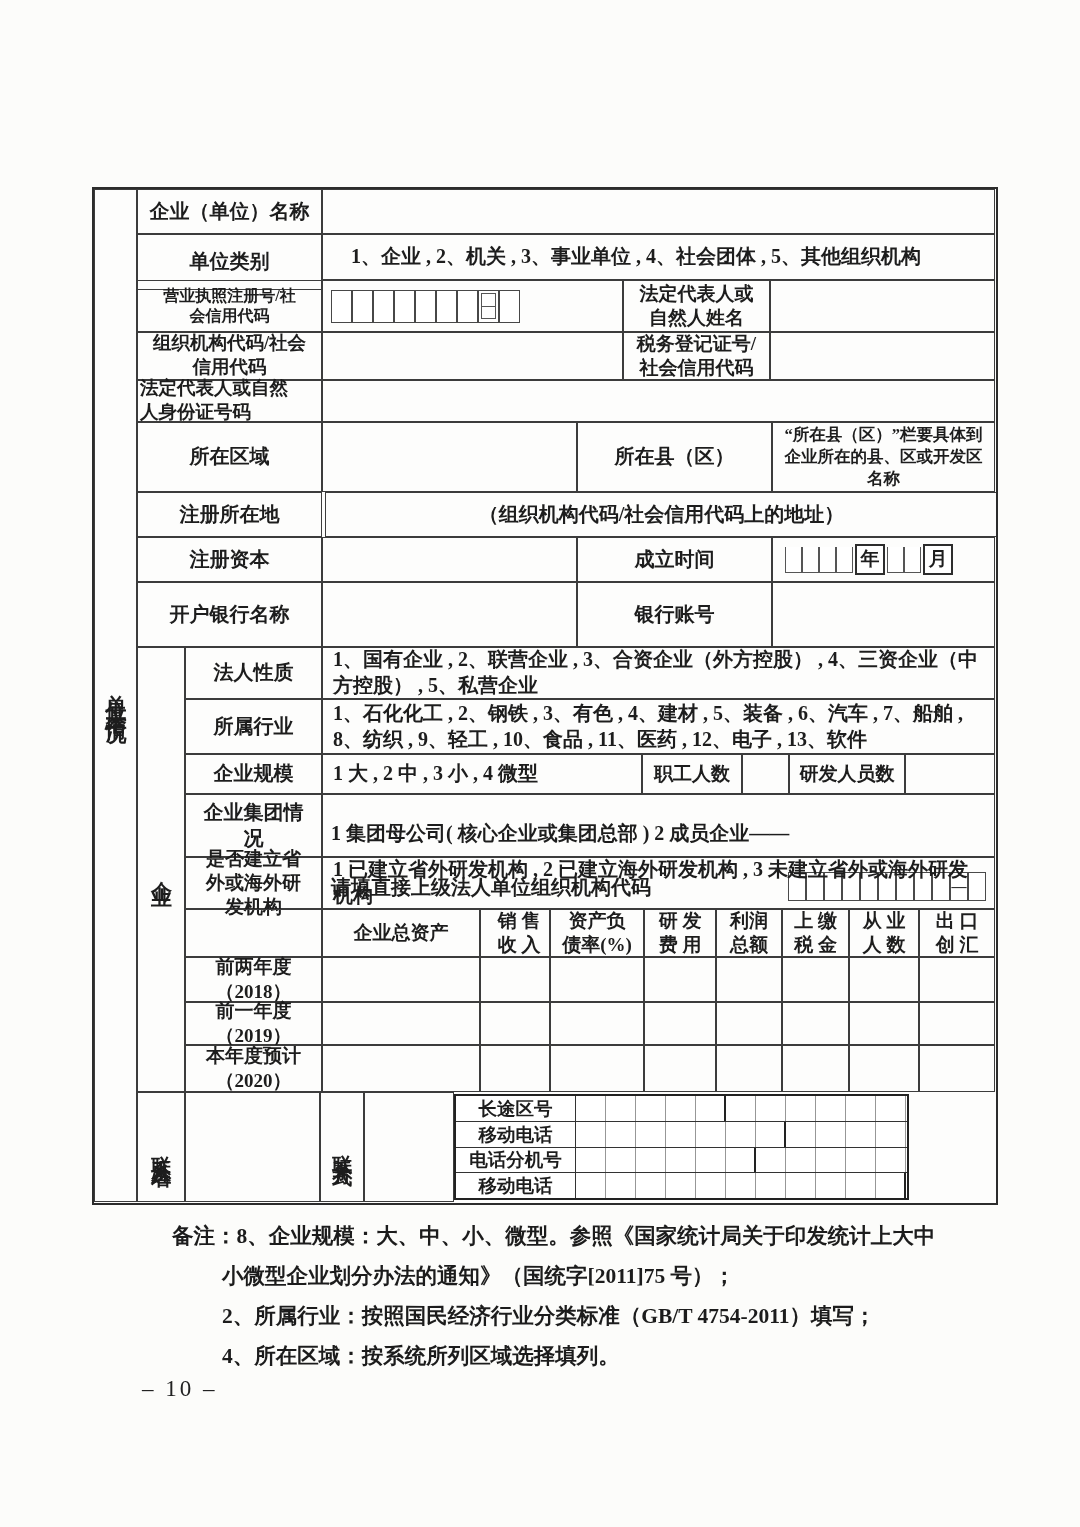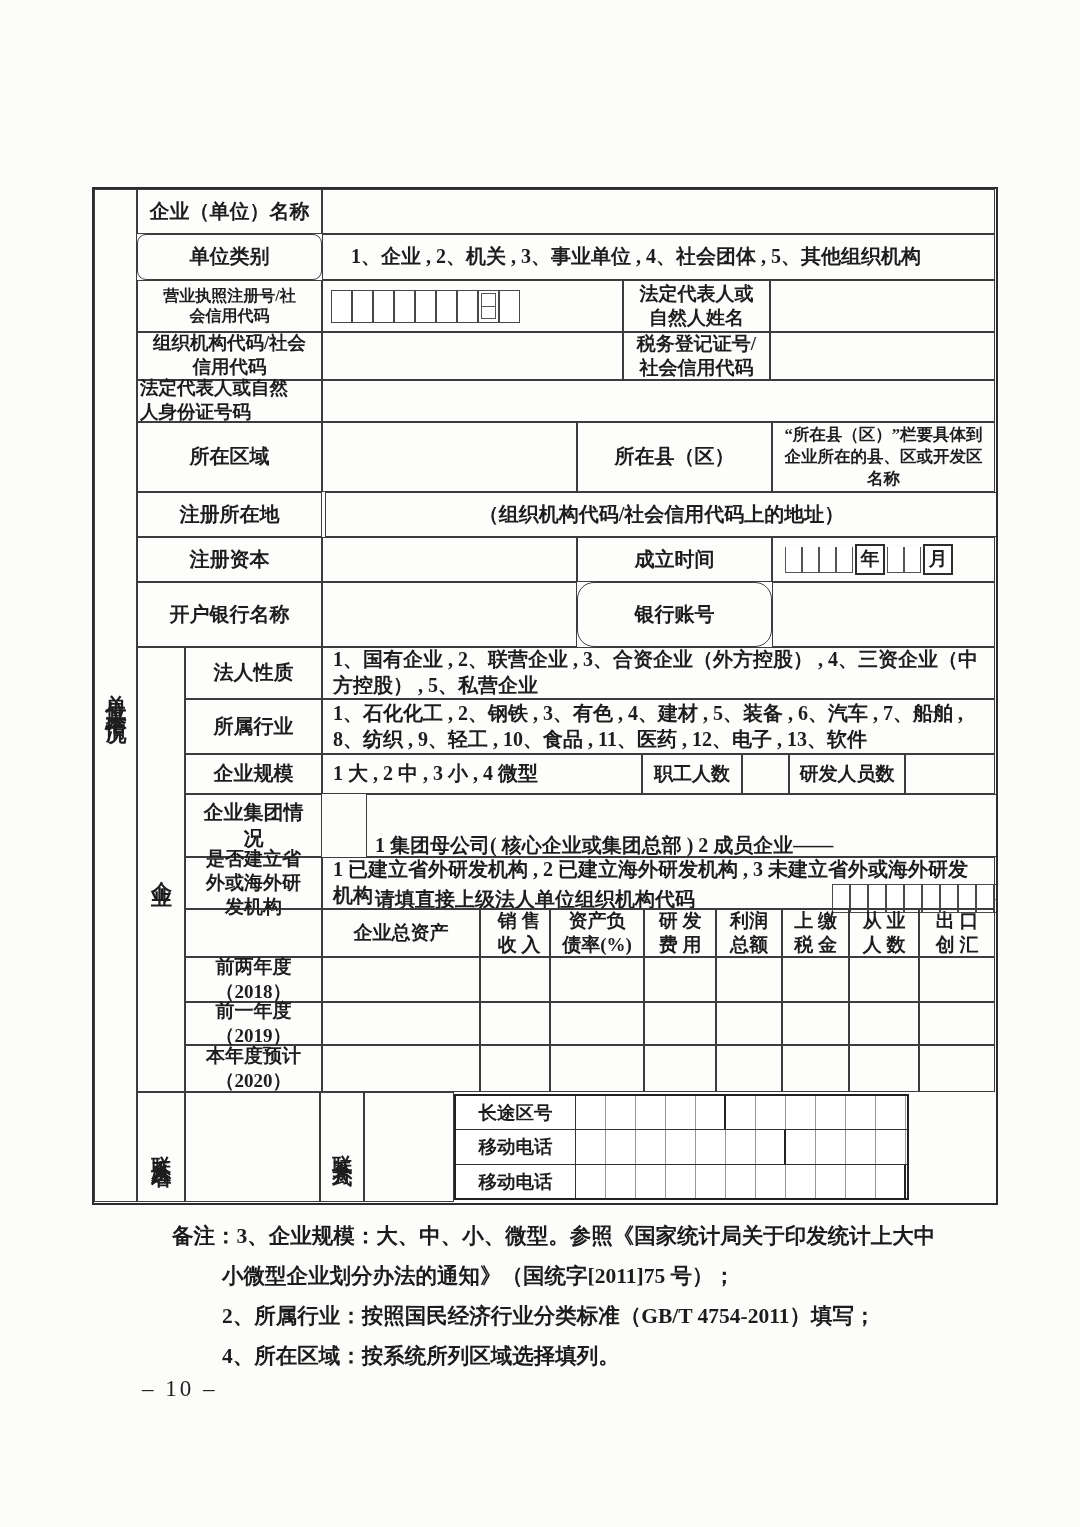--- a/index.html
+++ b/index.html
@@ -47,21 +47,21 @@
 <body>
 
 <div class="page">
   <div class="tbl">
 
     <div class="c vert" style="left:0;top:0;width:43px;height:1013px;">单位基本情况</div>
 
     <div class="c" style="left:43px;top:0;width:185px;height:45px;">企业（单位）名称</div>
     <div class="c val" style="left:228px;top:0;width:673px;height:45px;"></div>
 
-    <div class="c" style="left:43px;top:45px;width:185px;height:46px;border-radius:9px;">单位类别</div>
+    <div class="c" style="left:43px;top:45px;width:185px;height:56px;">单位类别</div>
     <div class="c opts" style="left:228px;top:45px;width:673px;height:46px;padding-left:28px;">1、企业 , 2、机关 , 3、事业单位 , 4、社会团体 , 5、其他组织机构</div>
 
     <div class="c head" style="left:43px;top:91px;width:185px;height:52px;font-size:16px;">营业执照注册号/社
 会信用代码</div>
     <div class="c val" style="left:228px;top:91px;width:301px;height:52px;padding-left:8px;">
       <span class="bxwrap" id="license-boxes"><div class="bx"></div><div class="bx"></div><div class="bx"></div><div class="bx"></div><div class="bx"></div><div class="bx"></div><div class="bx"></div><div class="bx"><div class="half"></div></div><div class="bx"></div></span>
     </div>
     <div class="c head" style="left:529px;top:91px;width:147px;height:52px;">法定代表人或
 自然人姓名</div>
     <div class="c val" style="left:676px;top:91px;width:225px;height:52px;"></div>
@@ -87,41 +87,41 @@
 
     <div class="c" style="left:43px;top:348px;width:185px;height:45px;">注册资本</div>
     <div class="c val" style="left:228px;top:348px;width:255px;height:45px;"></div>
     <div class="c" style="left:483px;top:348px;width:195px;height:45px;">成立时间</div>
     <div class="c val" style="left:678px;top:348px;width:223px;height:45px;padding-left:12px;">
       <span class="bxwrap" id="date-boxes"><div class="dcell"></div><div class="dcell"></div><div class="dcell"></div><div class="dcell"></div><div class="dunit">年</div><div class="dcell"></div><div class="dcell"></div><div class="dunit">月</div></span>
     </div>
 
     <div class="c" style="left:43px;top:393px;width:185px;height:65px;">开户银行名称</div>
     <div class="c val" style="left:228px;top:393px;width:255px;height:65px;"></div>
-    <div class="c" style="left:483px;top:393px;width:195px;height:65px;border-radius:17px;">银行账号</div>
+    <div class="c" style="left:483px;top:393px;width:195px;height:65px;">银行账号</div>
     <div class="c val" style="left:678px;top:393px;width:223px;height:65px;"></div>
 
     <div class="c vert" style="left:43px;top:458px;width:48px;height:445px;">企业</div>
 
     <div class="c" style="left:91px;top:458px;width:137px;height:52px;">法人性质</div>
     <div class="c opts" style="left:228px;top:458px;width:673px;height:52px;">1、国有企业 , 2、联营企业 , 3、合资企业（外方控股） , 4、三资企业（中方控股） , 5、私营企业</div>
 
     <div class="c" style="left:91px;top:510px;width:137px;height:55px;">所属行业</div>
     <div class="c opts" style="left:228px;top:510px;width:673px;height:55px;">1、石化化工 , 2、钢铁 , 3、有色 , 4、建材 , 5、装备 , 6、汽车 , 7、船舶 , 8、纺织 , 9、轻工 , 10、食品 , 11、医药 , 12、电子 , 13、软件</div>
 
     <div class="c" style="left:91px;top:565px;width:137px;height:40px;">企业规模</div>
     <div class="c opts" style="left:228px;top:565px;width:320px;height:40px;">1 大 , 2 中 , 3 小 , 4 微型</div>
     <div class="c" style="left:548px;top:565px;width:100px;height:40px;font-size:19px;">职工人数</div>
     <div class="c val" style="left:648px;top:565px;width:47px;height:40px;"></div>
     <div class="c" style="left:695px;top:565px;width:116px;height:40px;font-size:19px;">研发人员数</div>
     <div class="c val" style="left:811px;top:565px;width:90px;height:40px;"></div>
 
     <div class="c" style="left:91px;top:605px;width:137px;height:63px;">企业集团情
 况</div>
-    <div class="c" style="left:228px;top:605px;width:673px;height:63px;display:block;text-align:left;padding:12px 8px;margin-left:44px;">
+    <div class="c" style="left:228px;top:605px;width:673px;height:63px;display:block;text-align:left;padding:0 8px;">
       <div>1 集团母公司( 核心企业或集团总部 ) 2 成员企业——</div>
       <div class="grp2">
         <span>请填直接上级法人单位组织机构代码</span>
         <span class="bxwrap" id="group-boxes"><div class="gbx"></div><div class="gbx"></div><div class="gbx"></div><div class="gbx"></div><div class="gbx"></div><div class="gbx"></div><div class="gbx"></div><div class="gbx"></div><div class="gbx"></div><div class="gbx">—</div><div class="gbx"></div></span>
       </div>
     </div>
 
     <div class="c" style="left:91px;top:668px;width:137px;height:52px;font-size:19px;">是否建立省
 外或海外研
 发机构</div>
@@ -155,20 +155,36 @@
         <div class="prow">
           <div class="plabel">移动电话</div>
           <div class="pboxes">
             <div class="pb"></div>
             <div class="pb"></div>
             <div class="pb"></div>
             <div class="pb"></div>
             <div class="pb"></div>
             <div class="pb"></div>
             <div class="pb bold-end"></div>
+            <div class="pb"></div>
+            <div class="pb"></div>
+            <div class="pb"></div>
+            <div class="pb"></div>
+          </div>
+        </div>
+        <div class="prow">
+          <div class="plabel">电话分机号</div>
+          <div class="pboxes">
+            <div class="pb"></div>
+            <div class="pb"></div>
+            <div class="pb"></div>
+            <div class="pb"></div>
+            <div class="pb"></div>
+            <div class="pb bold-end"></div>
+            <div class="pb"></div>
             <div class="pb"></div>
             <div class="pb"></div>
             <div class="pb"></div>
             <div class="pb"></div>
           </div>
         </div>
         <div class="prow">
           <div class="plabel">移动电话</div>
           <div class="pboxes">
             <div class="pb"></div>
@@ -226,20 +242,20 @@
       <div class="c val" style="left: 386px; top: 856px; width: 70px; height: 47px;"></div>
       <div class="c val" style="left: 456px; top: 856px; width: 94px; height: 47px;"></div>
       <div class="c val" style="left: 550px; top: 856px; width: 72px; height: 47px;"></div>
       <div class="c val" style="left: 622px; top: 856px; width: 66px; height: 47px;"></div>
       <div class="c val" style="left: 688px; top: 856px; width: 67px; height: 47px;"></div>
       <div class="c val" style="left: 755px; top: 856px; width: 70px; height: 47px;"></div>
       <div class="c val" style="left: 825px; top: 856px; width: 76px; height: 47px;"></div>
     </div>
 
   <div class="notes">
-    <div>备注：3、企业规模：大、中、小、微型。参照《国家统计局关于印发统计上大中</div>
+    <div>备注：8、企业规模：大、中、小、微型。参照《国家统计局关于印发统计上大中</div>
     <div class="ind">小微型企业划分办法的通知》（国统字[2011]75 号）；</div>
     <div class="ind">2、所属行业：按照国民经济行业分类标准（GB/T 4754-2011）填写；</div>
     <div class="ind">4、所在区域：按系统所列区域选择填列。</div>
   </div>
 
   <div class="pageno">– 10 –</div>
 </div>
 
 </body></html>

